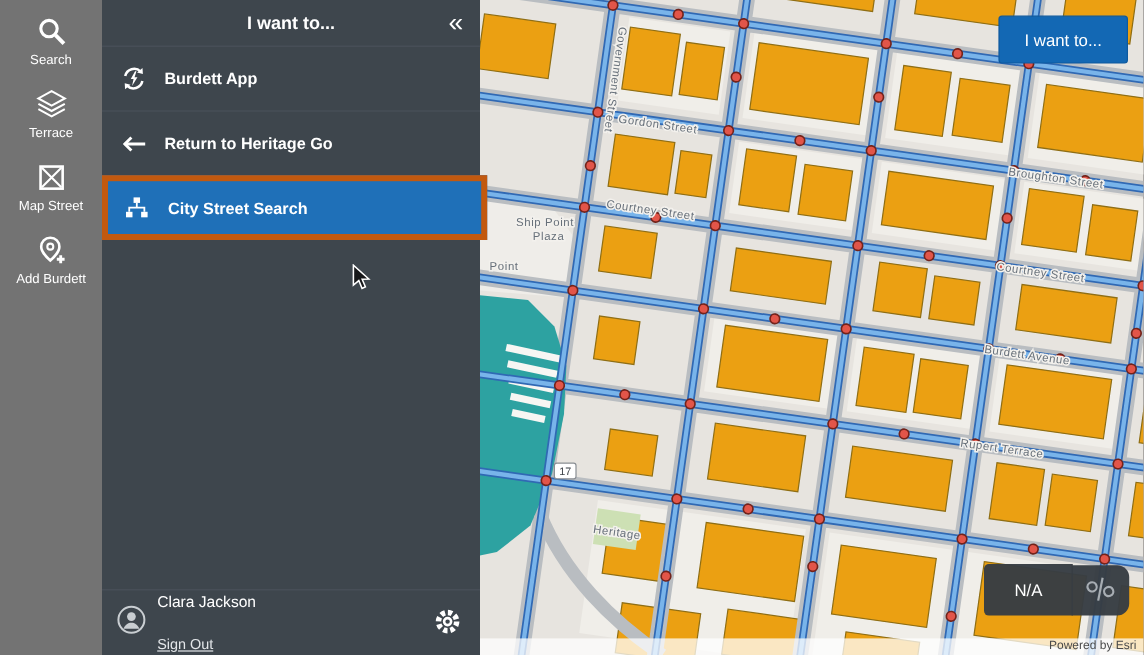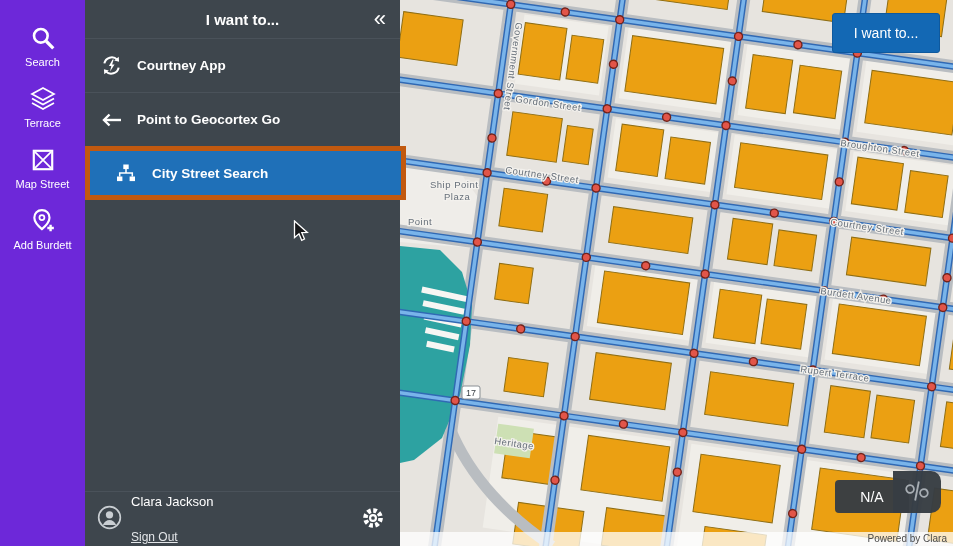--- a/index.html
+++ b/index.html
@@ -1,45 +1,45 @@
 <!DOCTYPE html>
 <html><head>
 <meta charset="utf-8">
 <style>
   html,body{margin:0;padding:0;background:#000;}
   body{width:953px;height:546px;overflow:hidden;font-family:"Liberation Sans",sans-serif;}
   .app{position:relative;width:953px;height:546px;display:flex;}
 
   
-  .iconbar{width:85px;background:#6d28d9;display:flex;flex-direction:column;align-items:center;padding-top:16px;z-index:4;flex-shrink:0;}
+  .iconbar{width:85px;background:#737373;display:flex;flex-direction:column;align-items:center;padding-top:4px;z-index:4;flex-shrink:0;}
   .tool{width:100%;display:flex;flex-direction:column;align-items:center;gap:5px;padding:9px 2px;cursor:pointer;}
   .tool svg{display:block;}
   .tlabel{font-size:11px;color:#fff;text-align:center;line-height:1.1;}
 
   
   .panel{width:315px;background:#3e464d;display:flex;flex-direction:column;position:relative;z-index:3;flex-shrink:0;}
   .panel-header{height:38px;display:flex;align-items:center;justify-content:center;position:relative;color:#fff;font-weight:bold;font-size:15px;}
   .collapse-btn{position:absolute;right:10px;top:2px;background:none;border:none;color:#fff;font-size:22px;line-height:34px;cursor:pointer;padding:0 4px;font-family:inherit;}
   .menu{flex:1;}
   .menu-item{height:54px;display:flex;align-items:center;gap:14px;padding:0 14px;color:#fff;font-weight:bold;font-size:13.5px;border-top:1px solid #4a525a;cursor:pointer;box-sizing:border-box;}
-  .menu-item.active{background:#1f70b8;border:5px solid #c2590f;margin-right:-6px;position:relative;z-index:5;padding:0 24px;}
+  .menu-item.active{background:#1f70b8;border:5px solid #c2590f;margin-right:-6px;position:relative;z-index:5;padding:0 12px;}
   .micon{width:24px;display:flex;justify-content:center;align-items:center;flex-shrink:0;}
 
   .panel-footer{height:55px;border-top:1px solid #4a525a;display:flex;align-items:center;padding:0 12px;gap:9px;color:#fff;box-sizing:border-box;}
   .user-block{display:flex;flex-direction:column;gap:1px;}
   .user-name{font-size:13px;color:#fff;}
   .sign-out{font-size:12px;color:#e3e6e9;text-decoration:underline;cursor:pointer;margin-top:20px;}
   .gear-btn{margin-left:auto;background:none;border:none;cursor:pointer;padding:2px;}
 
   
   .map{position:relative;flex:1;height:546px;overflow:hidden;background:#e7e4df;}
   svg.basemap{position:absolute;left:0;top:0;}
   .street-label{font-size:9.5px;fill:#67707a;letter-spacing:.5px;stroke:#f3f1ed;stroke-width:2.6px;paint-order:stroke;font-family:"Liberation Sans",sans-serif;}
   .iwt-btn{position:absolute;top:13px;right:13px;width:108px;height:40px;background:#1368b4;color:#fff;border:1px solid #0e599e;border-radius:3px;font-size:14px;cursor:pointer;font-family:inherit;}
-  .na-box{position:absolute;right:44px;bottom:33px;width:74px;height:33px;background:rgba(55,61,67,.97);color:#fff;display:flex;align-items:center;justify-content:center;font-size:14px;border-radius:4px 0 0 4px;}
+  .na-box{position:absolute;right:59px;bottom:33px;width:74px;height:43px;background:rgba(55,61,67,.97);color:#fff;display:flex;align-items:center;justify-content:center;font-size:14px;border-radius:4px 0 0 4px;}
   .sketch-btn{position:absolute;right:12px;bottom:33px;width:48px;height:42px;background:rgba(55,61,67,.97);border:none;border-radius:0 10px 10px 0;cursor:pointer;display:flex;align-items:center;justify-content:center;}
   .attribution{position:absolute;left:0;right:0;bottom:0;height:14px;background:rgba(255,255,255,.75);font-size:10px;color:#4a4a4a;text-align:right;padding-right:6px;line-height:14px;}
 
   .cursor{position:absolute;left:293px;top:220px;z-index:10;pointer-events:none;}
 </style>
 </head>
 <body>
 
 <div class="app">
 
@@ -94,30 +94,30 @@
       <div class="menu-item">
         <span class="micon">
           <svg width="21" height="21" viewBox="0 0 20 20">
               <path d="M3.2 8 A7.2 7.2 0 0 1 15.4 4.4" fill="none" stroke="#fff" stroke-width="2"></path>
               <polygon points="16.9,1.6 17.2,6.4 12.6,5.2" fill="#fff"></polygon>
               <path d="M16.8 12 A7.2 7.2 0 0 1 4.6 15.6" fill="none" stroke="#fff" stroke-width="2"></path>
               <polygon points="3.1,18.4 2.8,13.6 7.4,14.8" fill="#fff"></polygon>
               <polygon points="11,4.2 7.6,10.4 9.8,10.4 8.6,15.8 12.9,9 10.6,9 12.1,4.2" fill="#fff"></polygon>
             </svg>
         </span>
-        <span>Courtney App</span>
+        <span>Burdett App</span>
       </div>
       <div class="menu-item">
         <span class="micon">
           <svg width="22" height="16" viewBox="0 0 22 16">
               <line x1="21" y1="8" x2="4" y2="8" stroke="#fff" stroke-width="2.4"></line>
               <polyline points="9.5,2.5 4,8 9.5,13.5" fill="none" stroke="#fff" stroke-width="2.4"></polyline>
             </svg>
         </span>
-        <span>Point to Geocortex Go</span>
+        <span>Return to Heritage Go</span>
       </div>
       <div class="menu-item active">
         <span class="micon">
           <svg width="20" height="20" viewBox="0 0 20 20">
               <rect x="7.3" y="1.5" width="5.4" height="4.6" fill="#fff"></rect>
               <rect x="1" y="13.5" width="5.4" height="4.6" fill="#fff"></rect>
               <rect x="13.6" y="13.5" width="5.4" height="4.6" fill="#fff"></rect>
               <path d="M10 6.1 V10 M3.7 13.5 V10 H16.3 V13.5" fill="none" stroke="#fff" stroke-width="1.5"></path>
             </svg>
         </span>
@@ -323,21 +323,21 @@
         <svg width="34" height="30" viewBox="0 0 40 36">
             <g stroke="#a7adb3" stroke-width="2.2" fill="none" transform="rotate(-20 20 18)">
               <circle cx="13" cy="13" r="4.6"></circle>
               <circle cx="27" cy="23" r="4.6"></circle>
               <line x1="26" y1="8" x2="14" y2="28"></line>
             </g>
           </svg>
       </span>
     </button>
 
-    <div class="attribution">Powered by Clara</div>
+    <div class="attribution">Powered by Esri</div>
   </div>
 
   <div class="cursor">
     <svg width="18" height="24" viewBox="0 0 18 24">
         <path d="M1.5 1 L1.5 17.5 L6 13.8 L8.7 20.3 L11.5 19 L8.8 12.7 L14.3 12.5 Z" fill="#17181a" stroke="#fff" stroke-width="1.3"></path>
       </svg>
   </div>
 
 </div>
 

